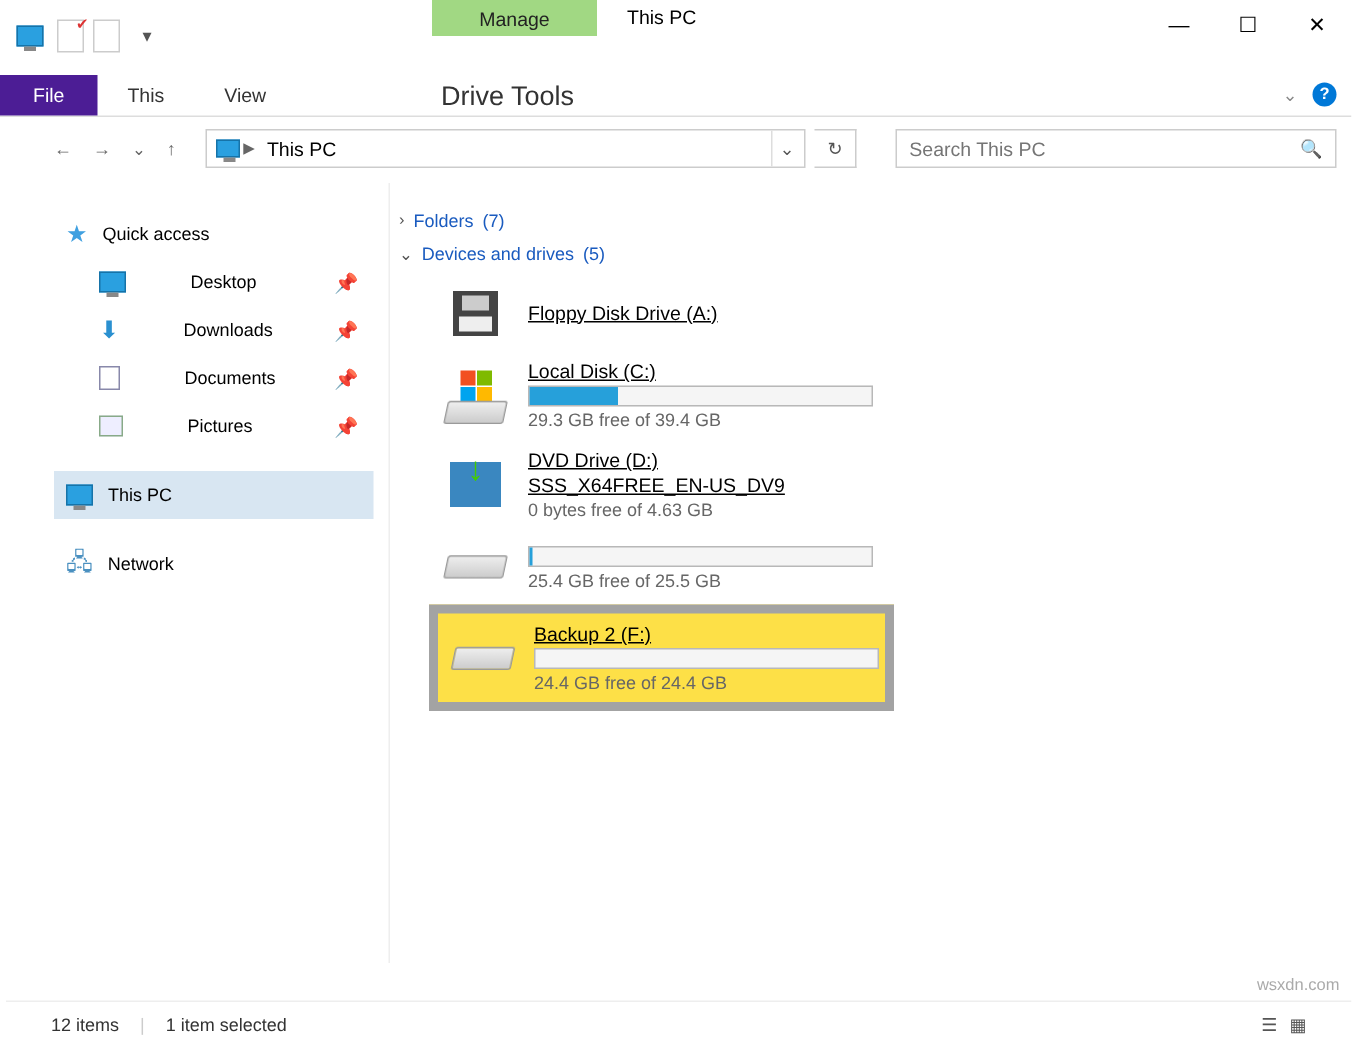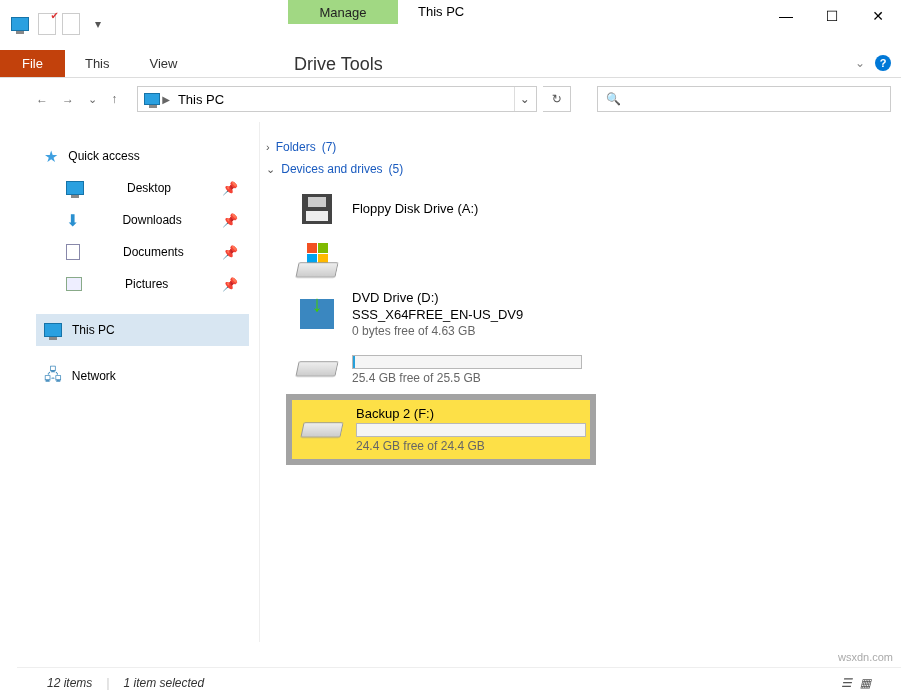--- a/index.html
+++ b/index.html
@@ -10,21 +10,21 @@
 .qat { display: flex; align-items: center; padding: 4px 8px; gap: 6px; }
 .qat .icon-btn { width: 24px; height: 24px; display:flex; align-items:center; justify-content:center; }
 .manage-tab { width:110px; margin-left:170px; }
 .manage-top { background:#a1d883; color:#222; height:24px; display:flex; align-items:center; justify-content:center; font-size:13px;text-align:center; }
 .title-text { padding: 4px 20px; font-size:13px; color:#000; }
 .winctrl { margin-left:auto; display:flex; }
 .winctrl div { width:46px; display:flex; align-items:center; justify-content:center; font-size:14px; height:32px;}
 
 
 .ribbon { display:flex; align-items:flex-end; height:30px; border-bottom:1px solid #ddd; position:relative;}
-.ribbon .file { background:#c2410c; color:#fff; padding:6px 22px; font-size:13px;}
+.ribbon .file { background:#4c1d95; color:#fff; padding:6px 22px; font-size:13px;}
 .ribbon .tab { padding:6px 20px; font-size:13px; color:#333; }
 .drive-tools { position:absolute; left:278px; top:0; padding:6px 16px; font-size:18px; color:#333; }
 .ribbon .help { margin-left:auto; padding:6px 10px; display:flex; gap:10px; align-items:center; }
 .help-icon { width:16px; height:16px; border-radius:50%; background:#0078d7; color:#fff; display:flex;align-items:center;justify-content:center;font-size:11px;font-weight:bold;}
 
 
 .navbar { display:flex; align-items:center; padding:8px 10px 10px 36px; gap:6px; }
 .nav-arrows { display:flex; gap:14px; color:#666; font-size:16px; align-items:center; }
 .addr { flex:0 0 400px; border:1px solid #ccc; height:26px; display:flex; align-items:center; padding:0 2px 0 6px; margin-left:14px;}
 .addr .crumb { padding:0 6px; font-size:13px;}
@@ -53,34 +53,34 @@
 
 
 .content { flex:1; padding:14px 0 0 6px; }
 .group-hdr { display:flex; align-items:center; color:#1a5bbf; font-size:15px; margin:4px 0 8px 0; gap:6px;}
 .group-hdr .chev { color:#555; font-size:11px;}
 .drive { display:flex; align-items:center; padding:6px 10px; width:310px; gap:14px; margin-left:20px;}
 .drive.sel { background:#fde047; border:6px solid #a3a3a3;}
 .drive-ico { width:42px; height:38px; display:flex; align-items:center; justify-content:center; font-size:28px; position:relative;}
 .hdd { width:40px; height:16px; background:linear-gradient(#eee,#ccc); border:1px solid #999; border-radius:2px; transform:skewX(-12deg) rotateX(14deg);}
 .drive-info { flex:1; }
-.drive-name { font-size:13px; color:#000; margin-bottom:2px;}
+.drive-name { font-size:13px; color:#000; margin-bottom:2px;text-decoration:underline;}
 .bar { width:230px; height:14px; border:1px solid #b8b8b8; background:#f5f5f5; margin:2px 0;}
 .bar .fill { height:100%; background:#26a0da;}
 .drive-free { font-size:12px; color:#666; margin-top:2px;}
 .floppy-ico { width:30px; height:30px; background:#444; position:relative;}
 .floppy-ico::before{content:"";position:absolute;top:3px;left:6px;width:18px;height:10px;background:#ccc;}
 .floppy-ico::after{content:"";position:absolute;bottom:3px;left:4px;width:22px;height:10px;background:#eee;}
 .win-ico { display:grid; grid-template-columns:10px 10px; grid-template-rows:10px 10px; gap:1px; transform:translateY(-6px);}
 .win-ico div:nth-child(1){background:#f25022;} .win-ico div:nth-child(2){background:#7fba00;} .win-ico div:nth-child(3){background:#00a4ef;} .win-ico div:nth-child(4){background:#ffb900;}
 .dvd-ico { width:34px; height:30px; background:#3a87c0; position:relative; display:flex;align-items:center;justify-content:center;}
 .dvd-ico::after{content:"↓"; color:#4c0; font-size:22px; font-weight:bold; position:absolute; top:-8px;}
 
 
-.status { position:absolute; bottom:0; left:17px; right:0; height:30px; border-top:1px solid #eee; display:flex; align-items:center; padding:0 30px; font-size:13px; color:#333;font-style:italic;}
+.status { position:absolute; bottom:0; left:4px; right:0; height:30px; border-top:1px solid #eee; display:flex; align-items:center; padding:0 30px; font-size:13px; color:#333;}
 .status .sep { color:#ccc; margin:0 14px;}
 .view-icons { margin-left:auto; display:flex; gap:8px; color:#555;}
 .watermark { position:absolute; right:8px; bottom:34px; font-size:11px; color:#aaa;}
 </style>
 </head>
 <body>
 
 <div class="titlebar">
   <div class="qat">
     <div class="icon-btn">
@@ -123,20 +123,21 @@
     <span>↑</span>
   </div>
   <div class="addr">
     <div class="mon-icon" style="width:16px;height:12px;"></div>
     <span class="sep">▶</span>
     <span class="crumb">This PC</span>
     <div class="drop">⌄</div>
   </div>
   <div class="refresh">↻</div>
   <div class="search">
+    <input placeholder="Search This PC" style="">
     <span class="search-icon">🔍</span>
   </div>
 </div>
 
 <div class="body">
 
   <div class="nav">
     <div class="nav-item hdr">
       <span class="star">★</span>
       <span>Quick access</span>
@@ -196,20 +197,27 @@
     <div class="drive">
       <div class="drive-ico">
           <div class="win-ico">
             <div></div>
             <div></div>
             <div></div>
             <div></div>
           </div>
           <div class="hdd" style="position:absolute;bottom:0;"></div>
         </div>
+      <div class="drive-info">
+        <div class="drive-name">Local Disk (C:)</div>
+        <div class="bar">
+            <div class="fill" style="width:26%"></div>
+          </div>
+        <div class="drive-free">29.3 GB free of 39.4 GB</div>
+      </div>
     </div>
 
     <div class="drive">
       <div class="drive-ico">
           <div class="dvd-ico"></div>
         </div>
       <div class="drive-info">
         <div class="drive-name">DVD Drive (D:)</div>
         <div class="drive-name">SSS_X64FREE_EN-US_DV9</div>
         <div class="drive-free">0 bytes free of 4.63 GB</div>

